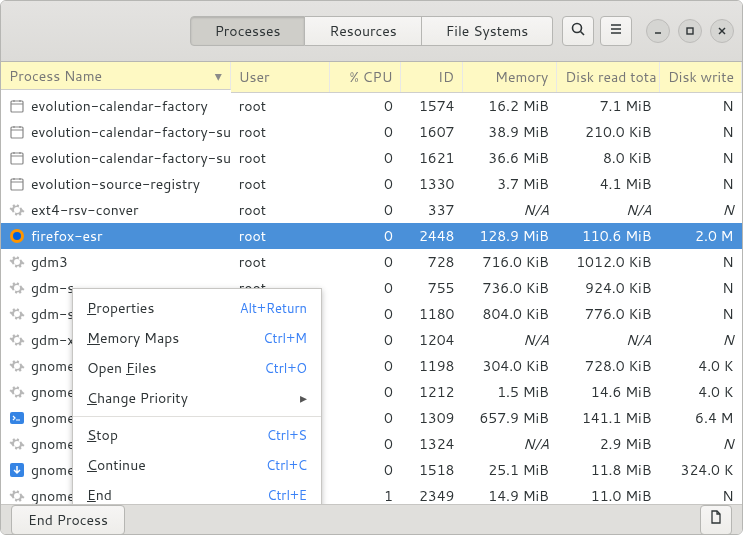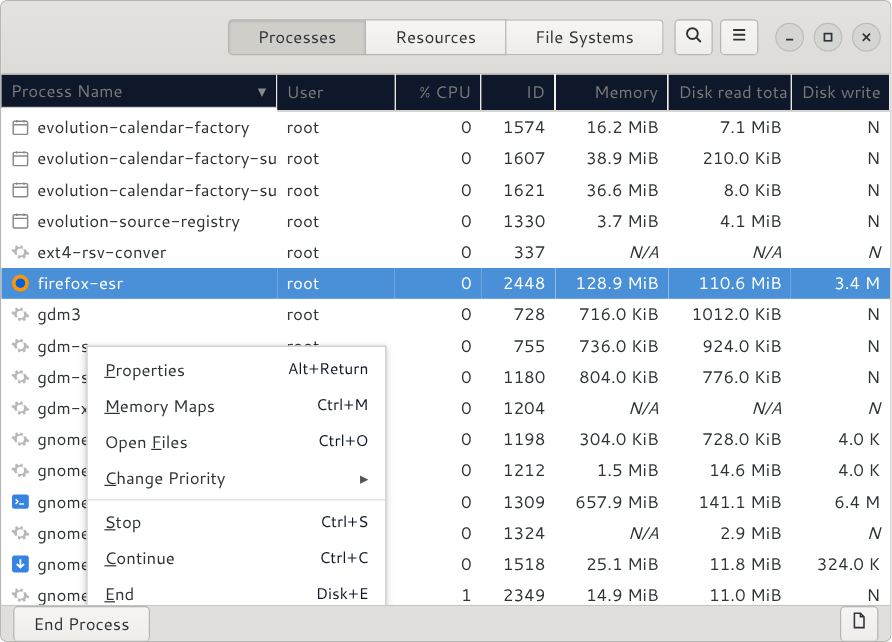--- a/index.html
+++ b/index.html
@@ -72,21 +72,21 @@
       border: 1px solid #bdbcba;
       display: flex; align-items: center; justify-content: center;
       cursor: pointer;
       color: #2e3436;
     }
 
     
     .table-wrap { flex: 1; background: #ffffff; overflow: hidden; position: relative; }
     table { width: 100%; border-collapse: collapse; table-layout: fixed; }
     thead th {
-      background: #0f172a;
+      background: #fef9c3;
       border-bottom: 1px solid #cececc;
       border-right: 1px solid #e8e8e6;
       font-weight: 400;
       color: #787878;
       text-align: left;
       padding: 5px 8px;
       white-space: nowrap;
       overflow: hidden;
       height: 28px;
     }
@@ -142,21 +142,21 @@
       z-index: 10;
     }
     .menu-item {
       display: flex;
       align-items: center;
       padding: 5px 14px;
       cursor: pointer;
       color: #2e3436;
     }
     .menu-item .label { flex: 0 0 auto; }
-    .menu-item .accel { margin-left:auto; color: #0f172a; font-size: 13px; text-align: right; }
+    .menu-item .accel { margin-left:auto; color: #3b82f6; font-size: 13px; text-align: right; }
     .menu-item .submenu-arrow { margin-left:auto; color: #555; }
     .menu-sep { height: 1px; background: #e0dfdc; margin: 3px 0; }
     .mnemonic { text-decoration: underline; }
 
     .col-name  { width: 224px; }
     .col-user  { width: 96px; }
     .col-cpu   { width: 70px; }
     .col-id    { width: 60px; }
     .col-mem   { width: 92px; }
     .col-dread { width: 100px; }
@@ -355,21 +355,21 @@
                   </svg>
                 </span>
                 <span>firefox-esr</span>
               </div>
             </td>
             <td>root</td>
             <td class="num">0</td>
             <td class="num">2448</td>
             <td class="num">128.9 MiB</td>
             <td class="num">110.6 MiB</td>
-            <td class="num">3.4 M</td>
+            <td class="num">2.0 M</td>
           </tr>
           <tr>
             <td>
               <div class="proc-cell">
                 <span class="proc-icon">
                   <svg viewBox="0 0 16 16" width="16" height="16" fill="#888">
                     <path d="M8 5a3 3 0 100 6 3 3 0 000-6zm6 3l1.5.9-1 1.7-1.6-.5a5 5 0 01-.9 1l.5 1.6-1.7 1-1-1.5a5 5 0 01-1.3 0l-1 1.5-1.7-1 .5-1.6a5 5 0 01-.9-1l-1.6.5-1-1.7L2 8l-1.5-.9 1-1.7 1.6.5a5 5 0 01.9-1L3.5 3.3l1.7-1 1 1.5a5 5 0 011.3 0l1-1.5 1.7 1-.5 1.6a5 5 0 01.9 1l1.6-.5 1 1.7z" opacity=".6"></path>
                   </svg>
                 </span>
                 <span>gdm3</span>
@@ -570,21 +570,21 @@
       <div class="menu-item">
         <span class="label"><span class="mnemonic">S</span>top</span>
         <span class="accel">Ctrl+S</span>
       </div>
       <div class="menu-item">
         <span class="label"><span class="mnemonic">C</span>ontinue</span>
         <span class="accel">Ctrl+C</span>
       </div>
       <div class="menu-item">
         <span class="label"><span class="mnemonic">E</span>nd</span>
-        <span class="accel">Disk+E</span>
+        <span class="accel">Ctrl+E</span>
       </div>
 
     </div>
   </div>
 
   <div class="footer">
     <div class="btn">
         <span>End Process</span>
       </div>
     <div class="footer-spacer"></div>

